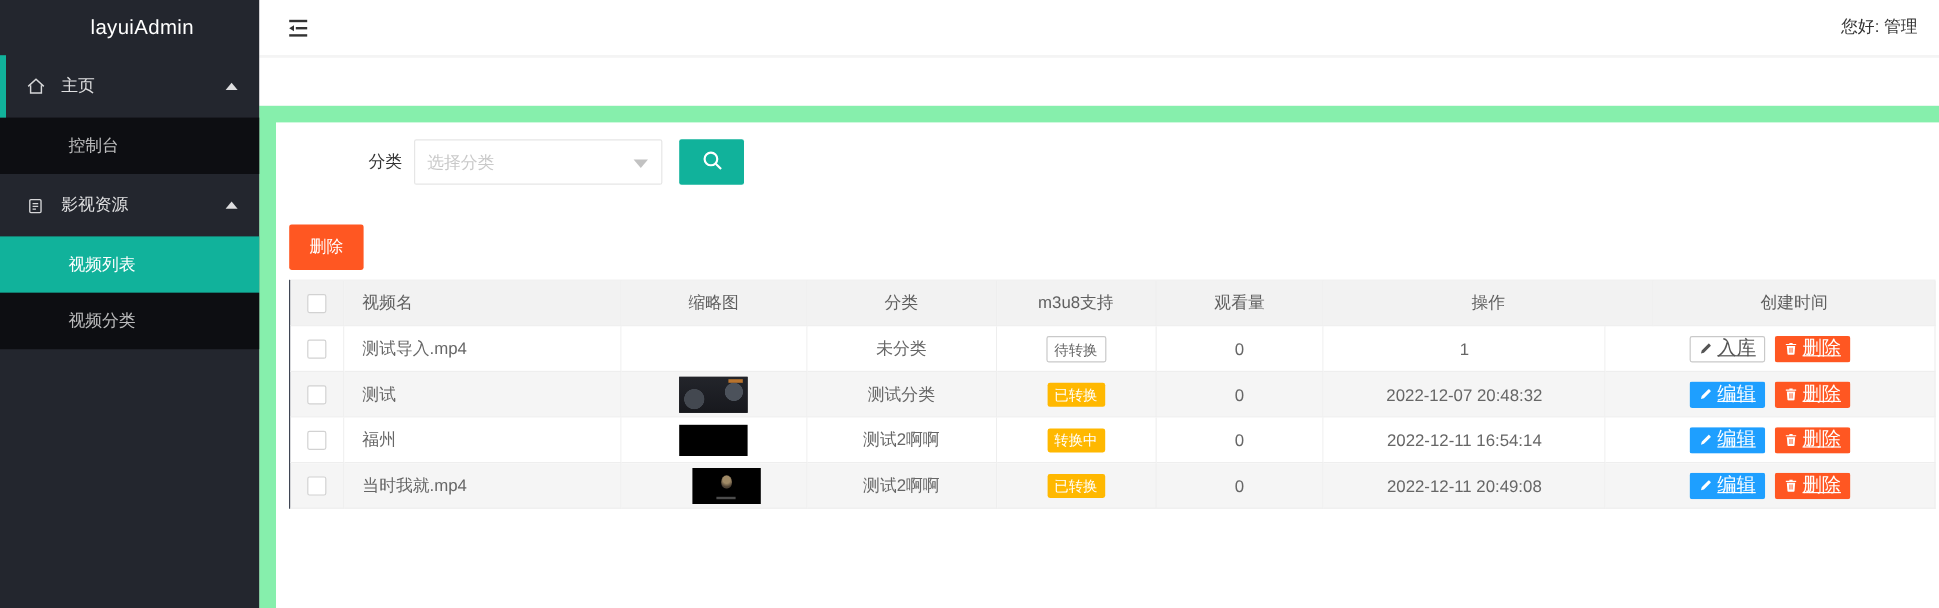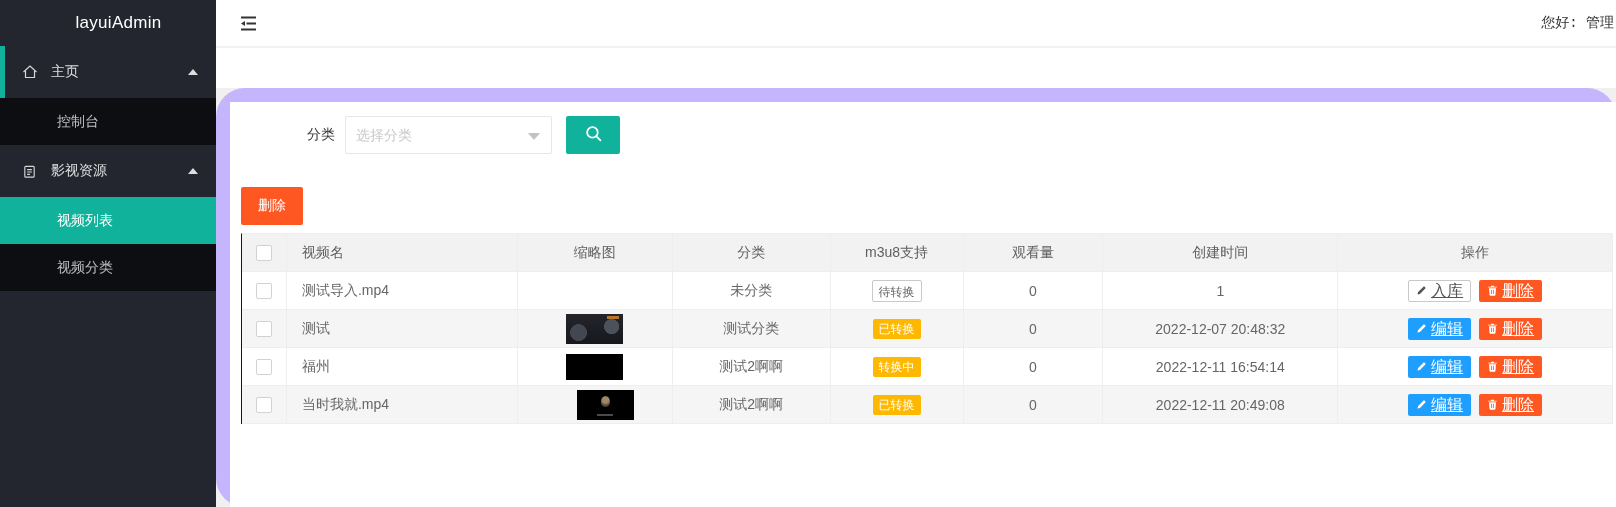--- a/index.html
+++ b/index.html
@@ -20,24 +20,24 @@
   .nav-item.striped::before{content:"";position:absolute;left:0;top:0;width:5px;height:100%;background:var(--accent);}
   .nav-icon{display:inline-flex;width:17px;margin-right:12px;opacity:.9;}
   .arrow-up{margin-left:auto;width:0;height:0;border-left:5px solid transparent;border-right:5px solid transparent;border-bottom:6px solid rgba(255,255,255,.85);}
   .nav-child{height:47px;line-height:47px;padding-left:57px;background:var(--side-child-bg);
     color:rgba(255,255,255,.72);font-size:14px;cursor:pointer;}
   .nav-child.active{background:var(--accent);color:#fff;}
   
   .header{position:absolute;left:216px;right:0;top:0;height:47px;background:#fff;
     border-bottom:1px solid #f2f2f2;display:flex;align-items:center;z-index:3;}
   .shrink-btn{margin-left:24px;display:inline-flex;cursor:pointer;}
-  .greeting{margin-left:auto;margin-right:0;padding-right:2px;font-size:14px;color:#333;white-space:nowrap;cursor:pointer;font-family:Liberation Mono, monospace;}
+  .greeting{margin-left:auto;margin-right:0;padding-right:18px;font-size:14px;color:#333;white-space:nowrap;cursor:pointer;}
   .tabstrip{position:absolute;left:216px;right:0;top:48px;height:40px;background:#fff;z-index:2;}
   
-  .main{position:absolute;left:216px;top:88px;right:0;bottom:0;background:#c4b5fd;border-radius:29px;}
+  .main{position:absolute;left:216px;top:88px;right:0;bottom:0;background:#86efac;}
   .card{position:absolute;left:14px;top:14px;right:-12px;bottom:-12px;background:#fff;}
   
   .filter{position:absolute;left:77px;top:14px;display:flex;align-items:center;}
   .filter-label{font-size:14px;color:#333;margin-right:10px;}
   .select{position:relative;width:207px;height:38px;border:1px solid #e6e6e6;border-radius:2px;
     background:#fff;line-height:36px;padding:0 28px 0 10px;cursor:pointer;}
   .select .placeholder{color:#c9c9c9;font-size:14px;}
   .select-arrow{position:absolute;right:11px;top:16px;width:0;height:0;
     border-left:6px solid transparent;border-right:6px solid transparent;border-top:7px solid #c2c2c2;}
   .search-btn{margin-left:14px;width:54px;height:38px;background:var(--accent);border:none;border-radius:2px;
@@ -152,22 +152,22 @@
     <div class="tbl" id="video-table">
         <div class="trow thead">
           <div class="tc c0">
             <span class="checkbox"></span>
           </div>
           <div class="tc c1">视频名</div>
           <div class="tc c2">缩略图</div>
           <div class="tc c3">分类</div>
           <div class="tc c4">m3u8支持</div>
           <div class="tc c5">观看量</div>
+          <div class="tc c7">操作</div>
           <div class="tc c6">创建时间</div>
-          <div class="tc c7">操作</div>
         </div>
         <div class="trow">
           <div class="tc c0">
             <span class="checkbox"></span>
           </div>
           <div class="tc c1">测试导入.mp4</div>
           <div class="tc c2"></div>
           <div class="tc c3">未分类</div>
           <div class="tc c4">
             <span class="badge rim">待转换</span>

